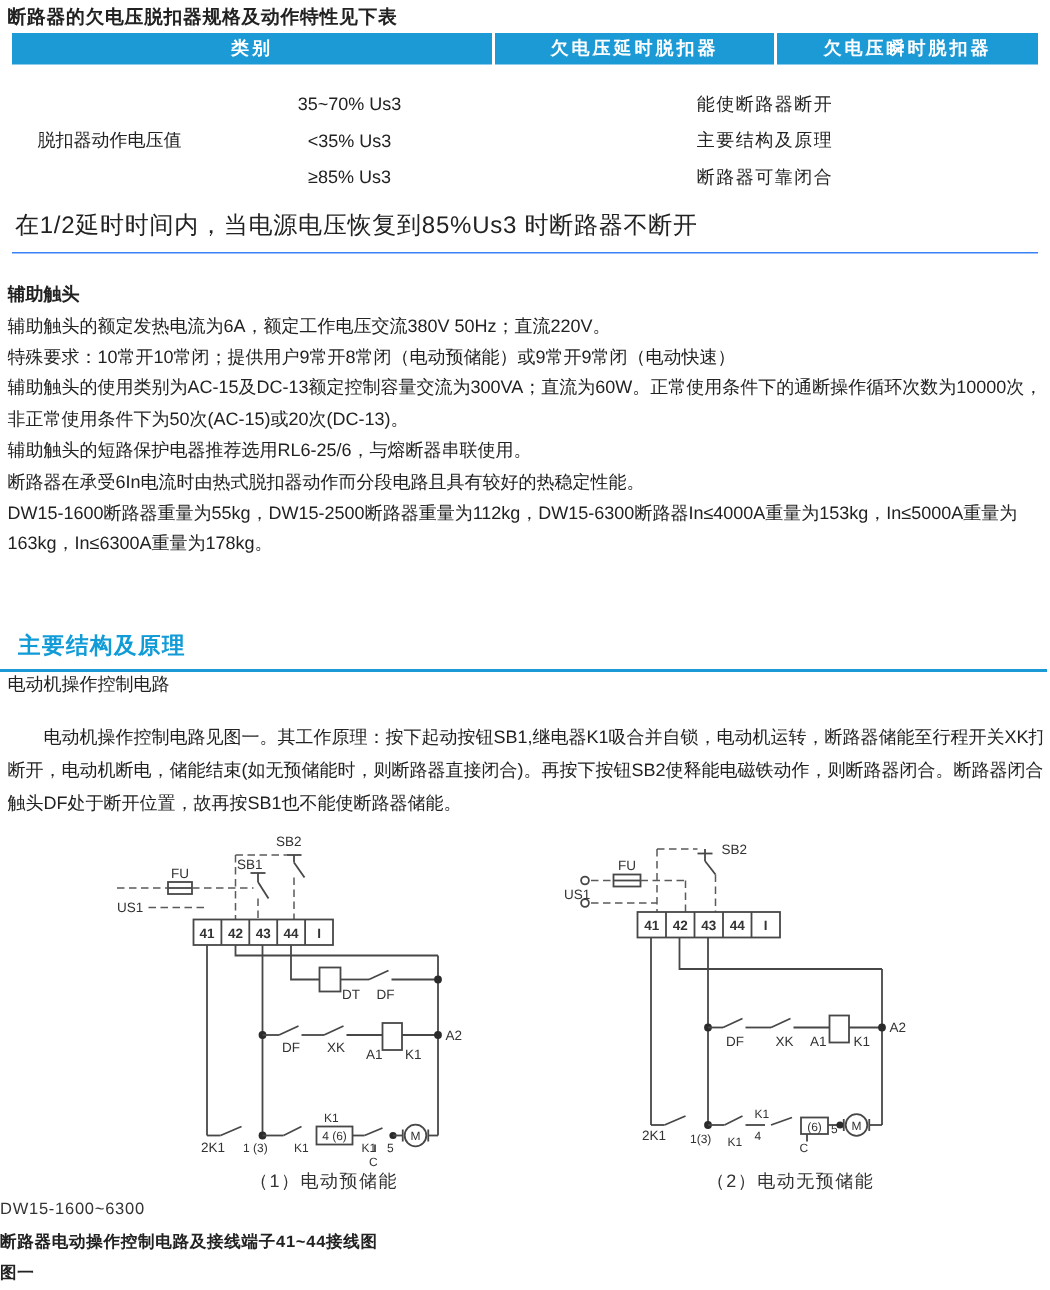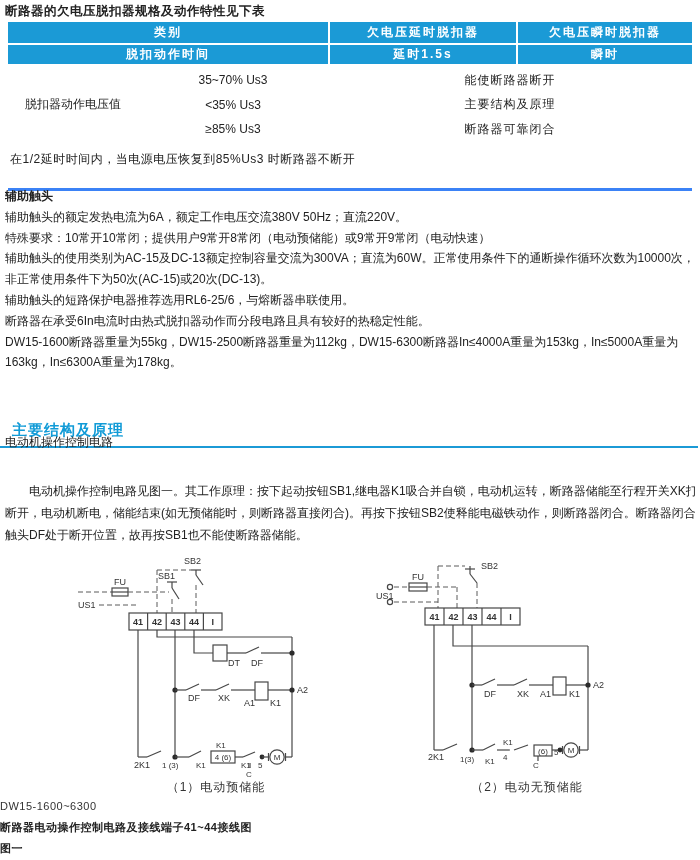--- a/index.html
+++ b/index.html
@@ -7,38 +7,38 @@
   body{
     width:700px;height:860px;position:relative;background:#ffffff;
     font-family:"Liberation Sans","DejaVu Sans",sans-serif;color:#222;
     overflow:hidden;
   }
   .abs{position:absolute;}
   
   #doc-title{top:3px;left:5px;font-size:12.5px;font-weight:bold;letter-spacing:.5px;}
   
   #spec-table{top:22px;left:8px;width:684px;}
-  .thead{display:grid;grid-template-columns:320px 186px 174px;gap:2px;margin-bottom:2px;}
+  .thead{display:grid;grid-template-columns:320px 186px 174px;gap:2px;margin-bottom:12px;}
   .th{background:var(--blue);color:#fff;font-weight:bold;font-size:12px;
       display:flex;align-items:center;justify-content:center;height:21px;letter-spacing:2px;}
   .thead.r2 .th{height:19px;}
   .tbody{padding-top:2px;}
   .trow{display:flex;height:24.6px;align-items:center;font-size:12px;}
   .tc-label{width:130px;text-align:center;}
   .tc-volt{width:190px;text-align:center;}
   .tc-res{flex:1;text-align:center;letter-spacing:1px;}
-  .note{font-size:12px;padding:9px 0 20px 2px;border-bottom:3px solid #3b82f6;letter-spacing:.5px;}
+  .note{font-size:16px;padding:9px 0 7px 2px;border-bottom:1px solid #3b82f6;letter-spacing:.5px;}
   
   #aux-block{top:186px;left:5px;width:692px;font-size:12px;}
   #aux-block .line{line-height:20.8px;height:20.8px;white-space:nowrap;overflow:hidden;}
   #aux-block .line.head{font-weight:bold;}
   
   #section-heading{top:421px;left:12px;font-size:15px;font-weight:bold;color:#119bd7;letter-spacing:1px;}
   #section-rule{top:446px;left:0;width:698px;height:2px;background:var(--blue);}
-  #sub-heading{top:434px;left:5px;font-size:12px;}
+  #sub-heading{top:448px;left:5px;font-size:12px;}
   #principle-para{top:480px;left:5px;width:690px;font-size:12px;}
   #principle-para .pline{line-height:22px;height:22px;white-space:nowrap;overflow:hidden;}
   #principle-para .pline.indent{text-indent:2em;}
   
   #schematic{top:552px;left:0;}
   svg text{font-family:"Liberation Sans","DejaVu Sans",sans-serif;fill:#333;}
   .wire{stroke:#474747;stroke-width:1.2;fill:none;}
   .dash{stroke:#5a5a5a;stroke-width:1;fill:none;stroke-dasharray:5 3;}
   .boxy{fill:#fff;stroke:#474747;stroke-width:1.2;}
   .dot{fill:#2b2b2b;}
@@ -55,25 +55,20 @@
 </head>
 <body>
 
 <div class="abs" id="doc-title">断路器的欠电压脱扣器规格及动作特性见下表</div>
 
 <div class="abs" id="spec-table">
   <div class="thead r1">
     <div class="th">类别</div>
     <div class="th">欠电压延时脱扣器</div>
     <div class="th">欠电压瞬时脱扣器</div>
-  </div>
-  <div class="thead r2">
-    <div class="th">脱扣动作时间</div>
-    <div class="th">延时1.5s</div>
-    <div class="th">瞬时</div>
   </div>
   <div class="tbody">
     <div class="trow">
       <div class="tc-label"></div>
       <div class="tc-volt">35~70% Us3</div>
       <div class="tc-res">能使断路器断开</div>
     </div>
     <div class="trow">
       <div class="tc-label">脱扣器动作电压值</div>
       <div class="tc-volt">&lt;35% Us3</div>

